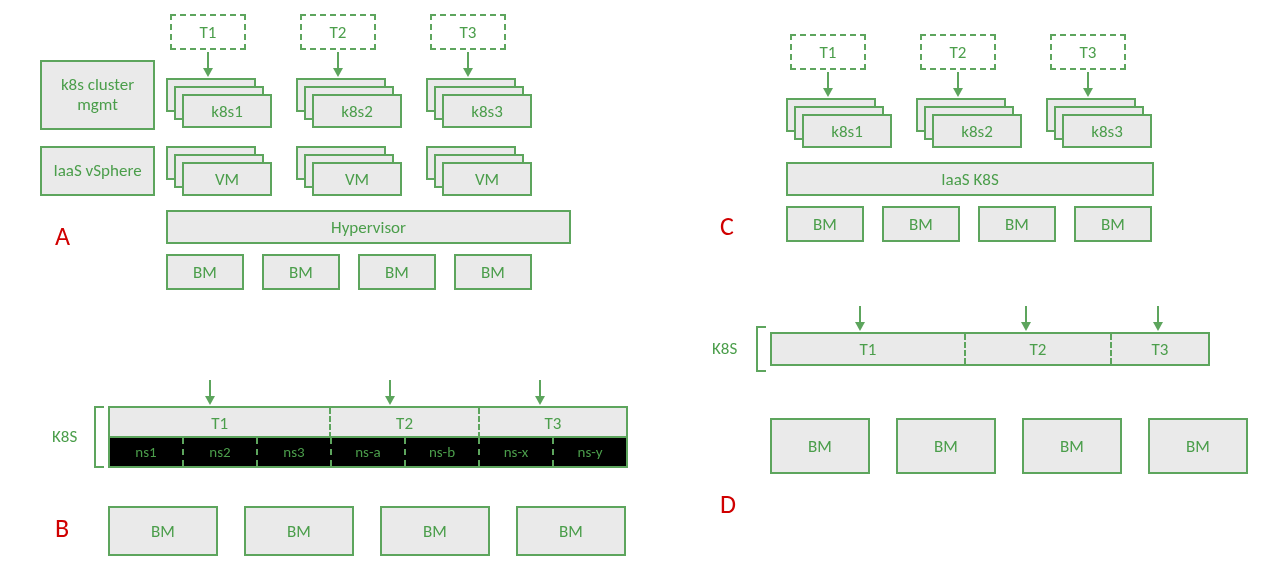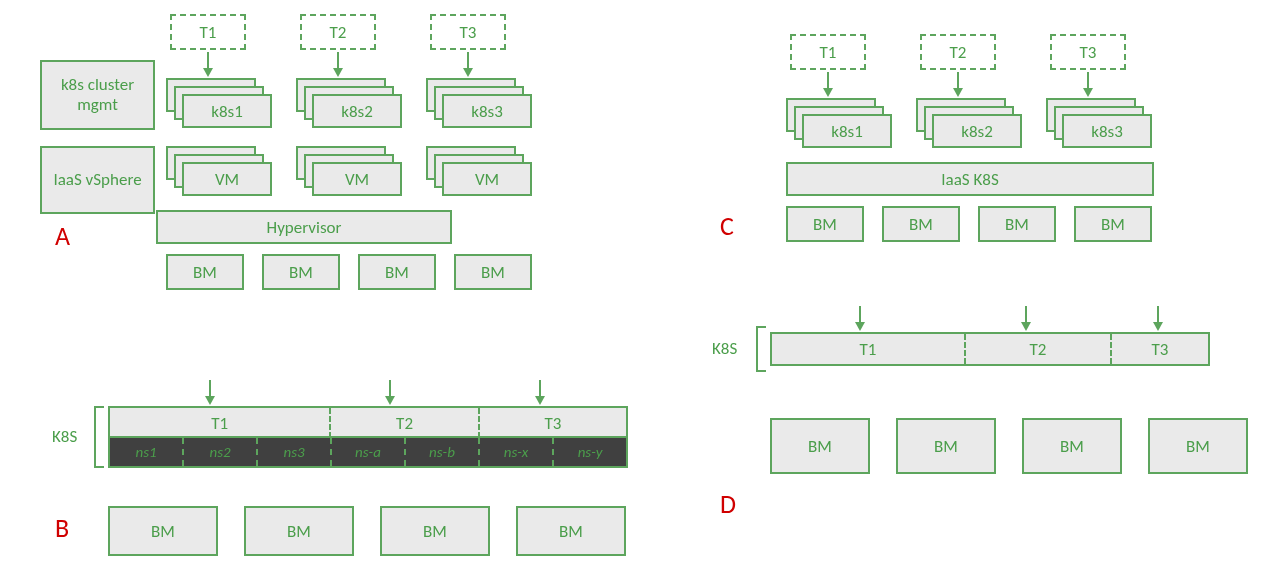--- a/index.html
+++ b/index.html
@@ -72,25 +72,24 @@
     position: absolute;
     width: 8px;
     height: 0;
     border-top: 2px solid #5da55d;
     left: 0;
   }
   .brace::before { top: 0; }
   .brace::after  { bottom: 0; }
   .ns-row {
     position: absolute;
-    background: #404040;
+    background: #000000;
     border: 2px solid #5da55d;
     display: flex;
     align-items: stretch;
-    font-style: italic;
   }
   .ns-cell {
     flex: 1;
     display: flex;
     align-items: center;
     justify-content: center;
     border-right: 2px dashed #5da55d;
     font-size: 15px;
   }
   .ns-cell:last-child { border-right: none; }
@@ -107,21 +106,21 @@
     justify-content: center;
     border-right: 2px dashed #5da55d;
     font-size: 17px;
   }
   .t-cell:last-child { border-right: none; }
 </style>
 </head>
 <body>
 
 <div class="box" style="left:40px; top:60px; width:115px; height:70px; text-align:center; line-height:1.2">k8s cluster mgmt</div>
-<div class="box" style="left:40px; top:146px; width:115px; height:68px; text-align:center; line-height:1.2">IaaS vSphere</div>
+<div class="box" style="left:40px; top:146px; width:115px; height:50px; text-align:center; line-height:1.2">IaaS vSphere</div>
 
 <div class="box dashed" style="left:170px; top:14px; width:76px; height:36px">T1</div>
 <div class="box dashed" style="left:300px; top:14px; width:76px; height:36px">T2</div>
 <div class="box dashed" style="left:430px; top:14px; width:76px; height:36px">T3</div>
 
 <div class="arrow" style="left:208px; top:52px; height:24px">
   <div class="arrow-line" style="top:0;height:16px"></div>
     <div class="arrow-head"></div>
   </div>
 <div class="arrow" style="left:338px; top:52px; height:24px">
@@ -150,21 +149,21 @@
 <div class="box" style="left:182px; top:162px; width:90px; height:34px">VM</div>
 
 <div class="stack-back" style="left:296px; top:146px; width:90px; height:34px"></div>
 <div class="stack-back" style="left:304px; top:154px; width:90px; height:34px"></div>
 <div class="box" style="left:312px; top:162px; width:90px; height:34px">VM</div>
 
 <div class="stack-back" style="left:426px; top:146px; width:90px; height:34px"></div>
 <div class="stack-back" style="left:434px; top:154px; width:90px; height:34px"></div>
 <div class="box" style="left:442px; top:162px; width:90px; height:34px">VM</div>
 
-<div class="box" style="left:156px; top:210px; width:296px; height:34px">Hypervisor</div>
+<div class="box" style="left:166px; top:210px; width:405px; height:34px">Hypervisor</div>
 
 <div class="box" style="left:166px; top:254px; width:78px; height:36px">BM</div>
 <div class="box" style="left:262px; top:254px; width:78px; height:36px">BM</div>
 <div class="box" style="left:358px; top:254px; width:78px; height:36px">BM</div>
 <div class="box" style="left:454px; top:254px; width:78px; height:36px">BM</div>
 
 <div class="label-red" style="left:55px; top:220px">A</div>
 
 <div class="arrow" style="left:210px; top:380px; height:24px">
   <div class="arrow-line" style="top:0;height:16px"></div>

